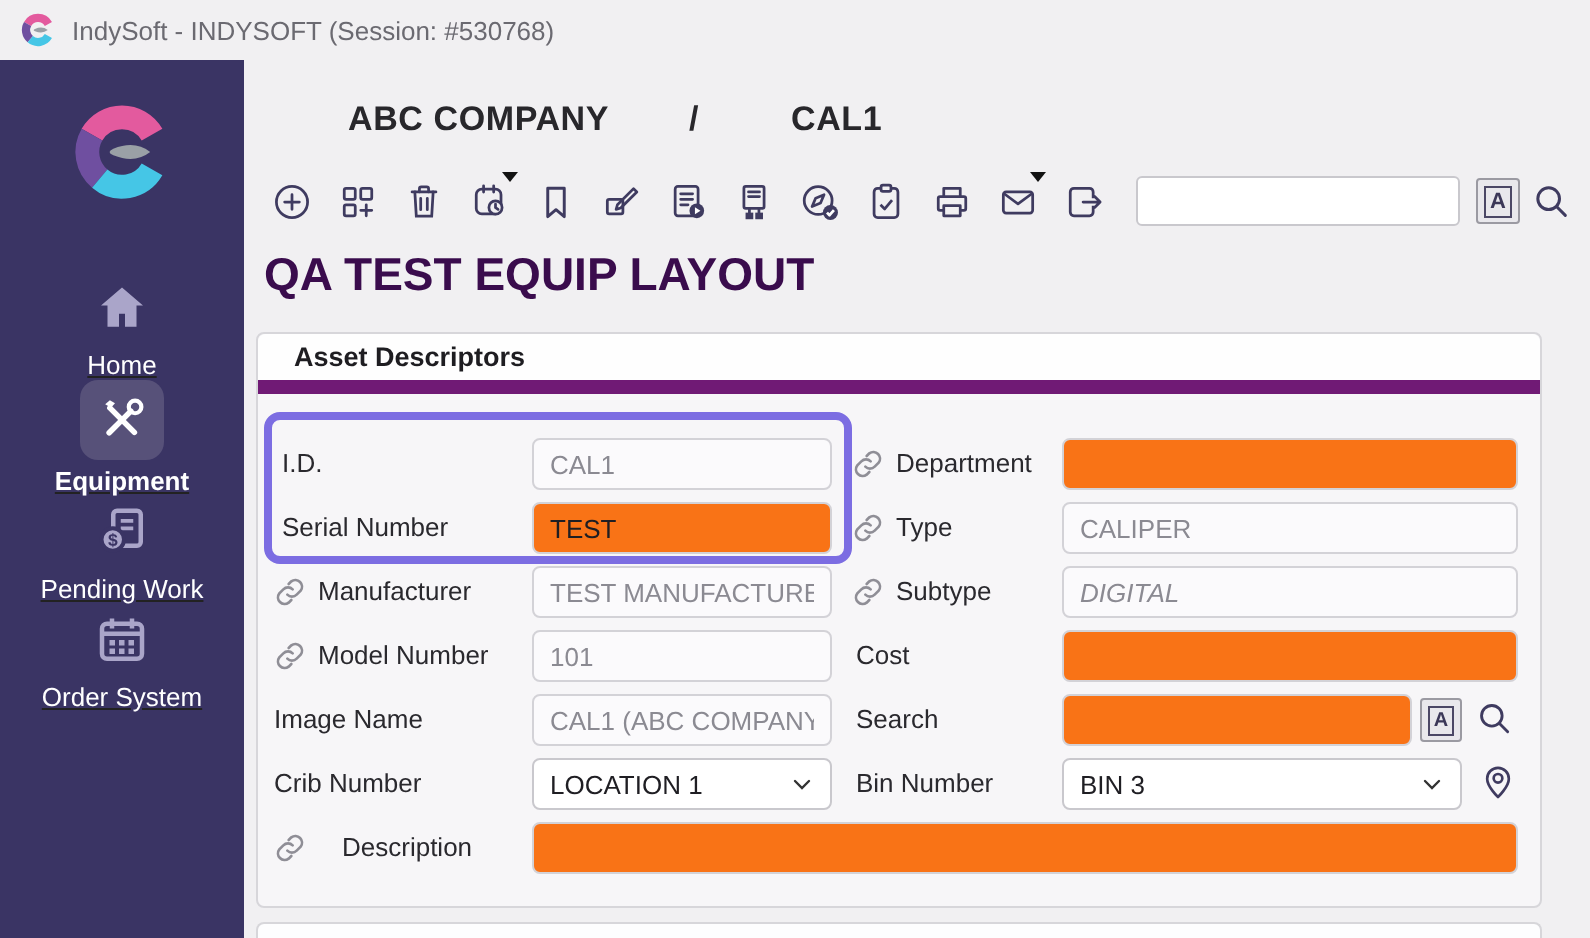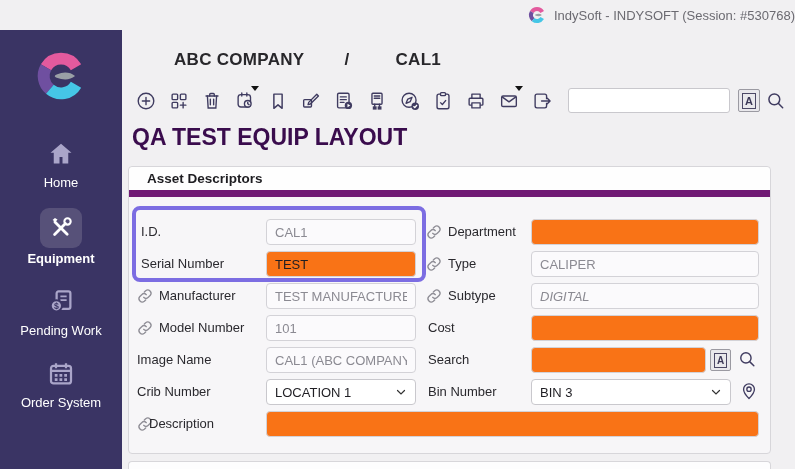--- a/index.html
+++ b/index.html
@@ -5,26 +5,26 @@
   * { box-sizing: border-box; }
   html,body { margin:0; padding:0; }
   body {
     width:795px; height:469px; position:relative; overflow:hidden;
     font-family:"Liberation Sans","DejaVu Sans",sans-serif;
     background:#f1f0f2; color:#222;
   }
   
   .titlebar { position:absolute; left:0; top:0; width:795px; height:30px;
     display:flex; align-items:center; gap:8px; padding-left:10px;
-    background:#f1f0f2; color:#6b6a71; font-size:13px;justify-content:flex-end; }
+    background:#f1f0f2; color:#6b6a71; font-size:13px; }
   
   .sidebar { position:absolute; left:0; top:30px; width:122px; height:439px;
     background:#3a3464; display:flex; flex-direction:column; align-items:center; }
   .side-logo { margin-top:20px; }
-  .nav { margin-top:34px; display:flex; flex-direction:column; align-items:center; gap:18px; width:100%; }
+  .nav { margin-top:34px; display:flex; flex-direction:column; align-items:center; gap:0; width:100%;text-decoration:underline; }
   .nav-item { display:flex; flex-direction:column; align-items:center; gap:3px;
     color:#ffffff; font-size:13px; cursor:pointer; width:100%; }
   .icon-wrap { width:42px; height:36px; display:flex; align-items:center; justify-content:center; }
   .nav-item.selected .icon-wrap { background:#575179; border-radius:9px; height:40px; }
   .nav-item.selected .nav-label { font-weight:bold; }
   
   .breadcrumb { position:absolute; left:134px; top:50px; font-size:17px; font-weight:bold; color:#28272b; }
   .breadcrumb span { letter-spacing:.3px;margin-left:40px; }
   .crumb-sep { margin:0 6px; }
   .toolbar { position:absolute; left:135px; top:88px; display:flex; gap:11px; }
@@ -284,21 +284,21 @@
     <span>LOCATION 1</span>
     <svg width="12" height="12" viewBox="0 0 24 24" fill="none" stroke="#333" stroke-width="2.4" stroke-linecap="round">
         <path d="M5 9l7 7 7-7"></path>
       </svg>
   </div>
 
   <svg class="link-ic" style="left:8px; top:249px" viewBox="0 0 24 24" fill="none" stroke="#8f8e96" stroke-width="2" stroke-linecap="round">
       <path d="M10 14a5 5 0 0 0 7 0l3-3a5 5 0 0 0-7-7l-2 2"></path>
       <path d="M14 10a5 5 0 0 0-7 0l-3 3a5 5 0 0 0 7 7l2-2"></path>
     </svg>
-  <span class="lbl" style="left:20px; top:249px">Description</span>
+  <span class="lbl" style="left:42px; top:249px">Description</span>
   <input class="fld" style="left: 137px; top: 244px; width: 493px;" value="">
 
   <svg class="link-ic" style="left:297px; top:57px" viewBox="0 0 24 24" fill="none" stroke="#8f8e96" stroke-width="2" stroke-linecap="round">
       <path d="M10 14a5 5 0 0 0 7 0l3-3a5 5 0 0 0-7-7l-2 2"></path>
       <path d="M14 10a5 5 0 0 0-7 0l-3 3a5 5 0 0 0 7 7l2-2"></path>
     </svg>
   <span class="lbl" style="left:319px; top:57px">Department</span>
   <input class="fld" style="left: 402px; top: 52px; width: 228px;" value="">
 
   <svg class="link-ic" style="left:297px; top:89px" viewBox="0 0 24 24" fill="none" stroke="#8f8e96" stroke-width="2" stroke-linecap="round">

